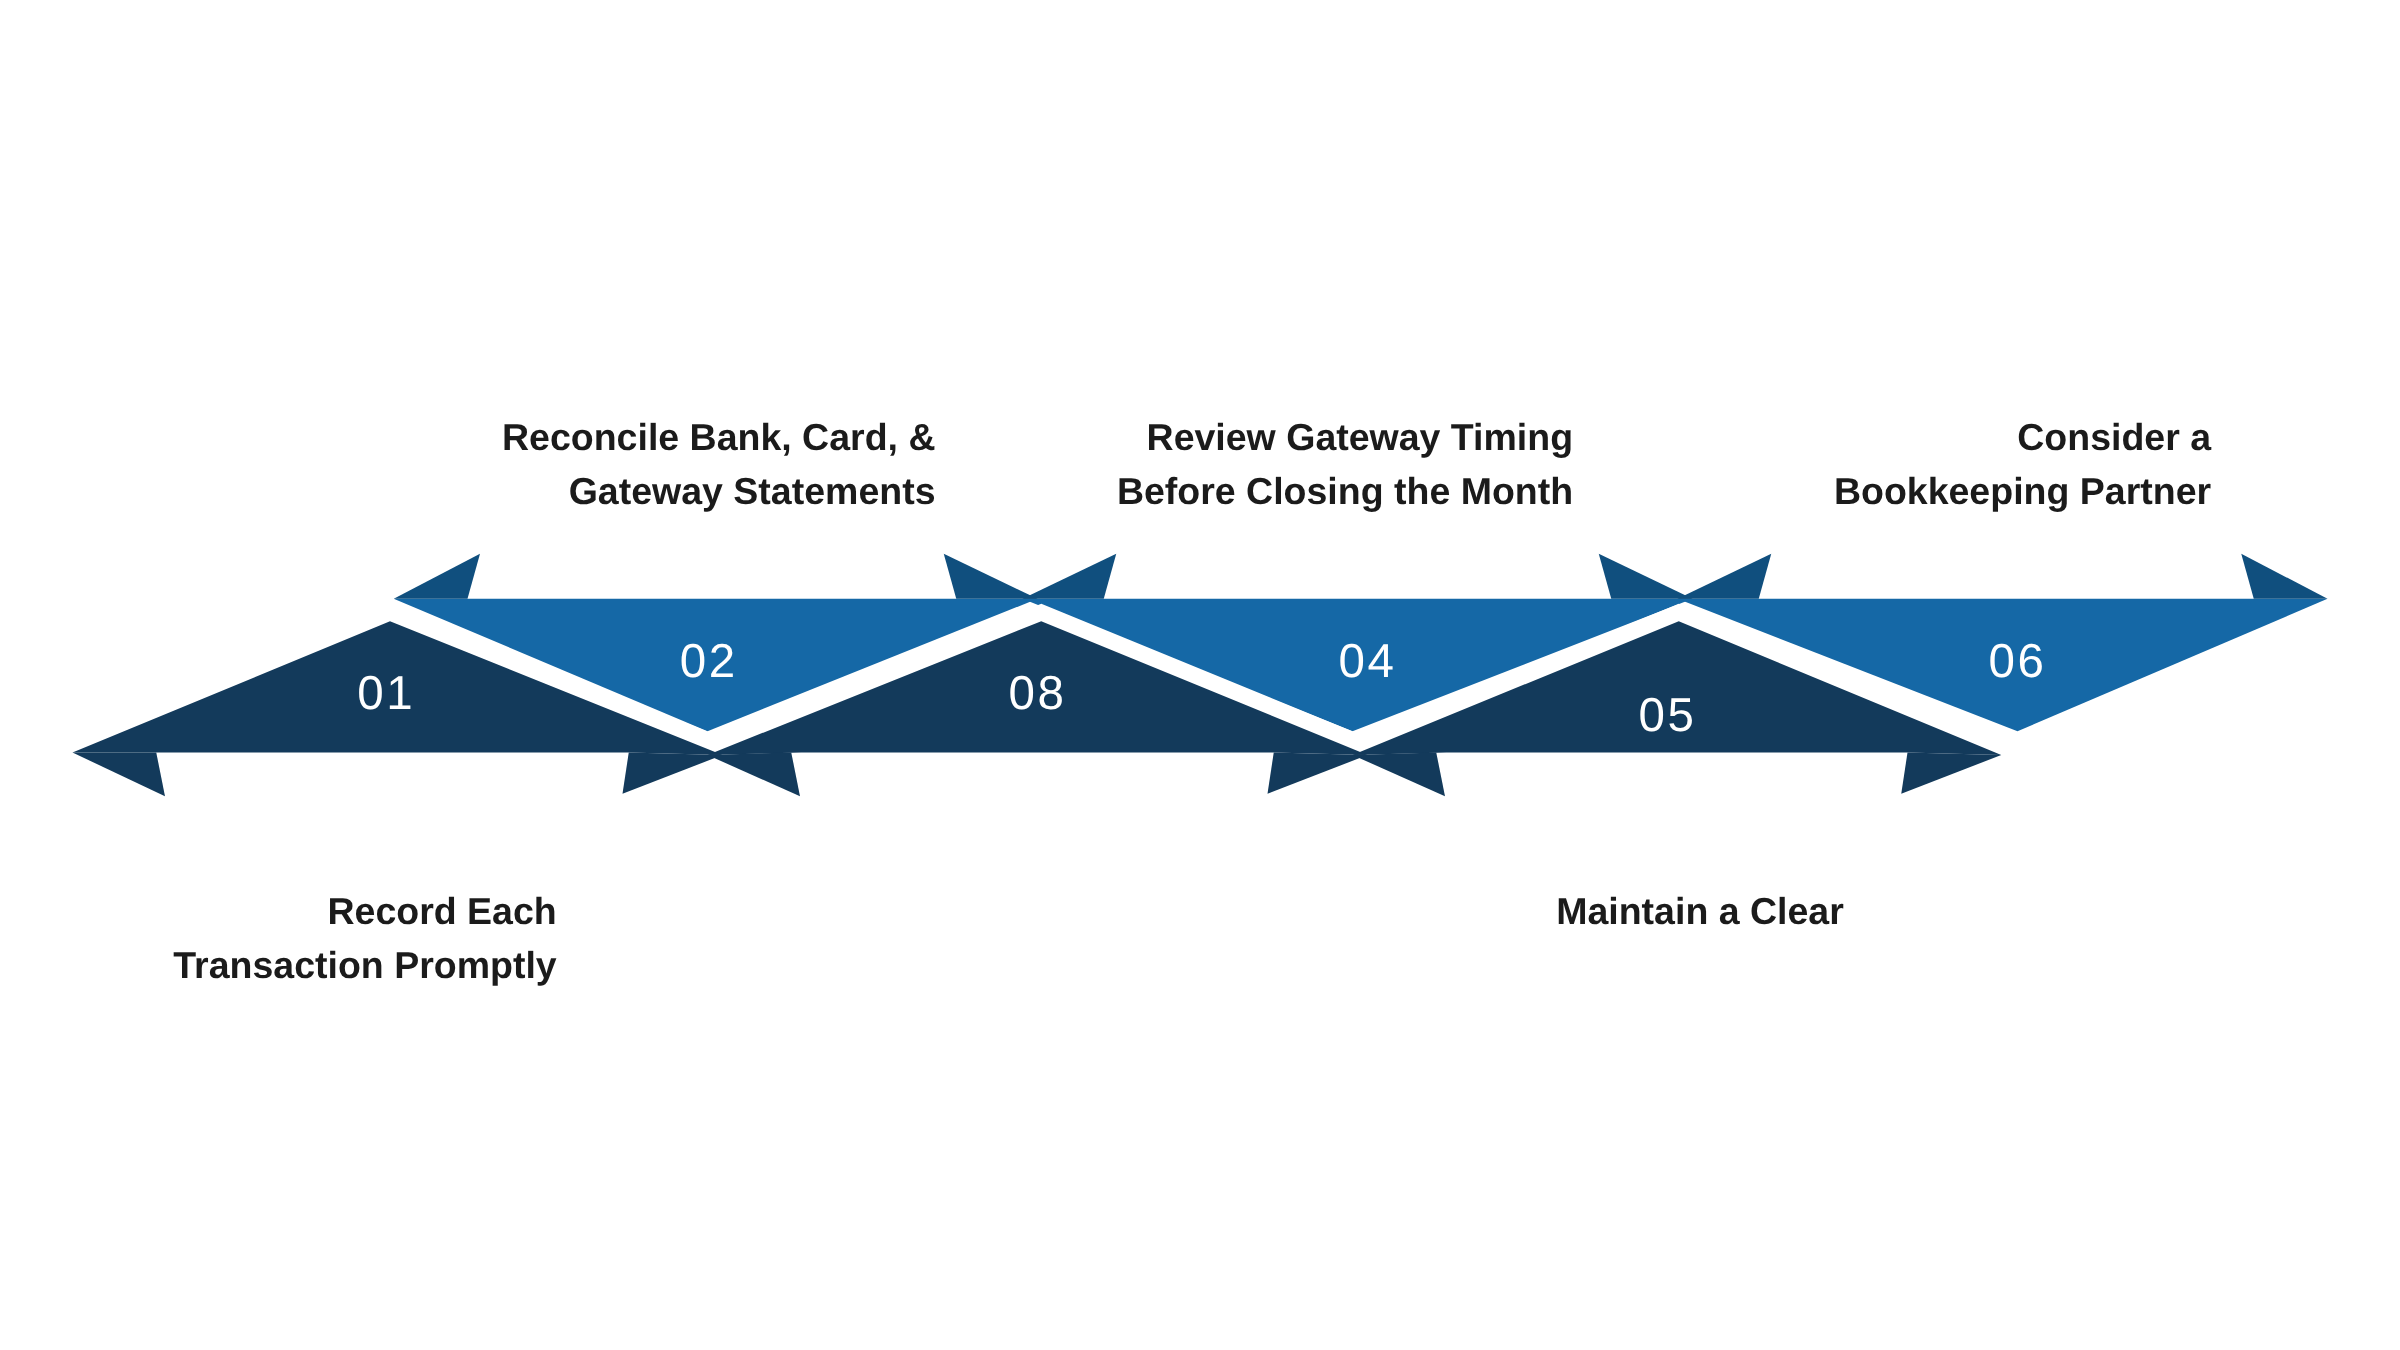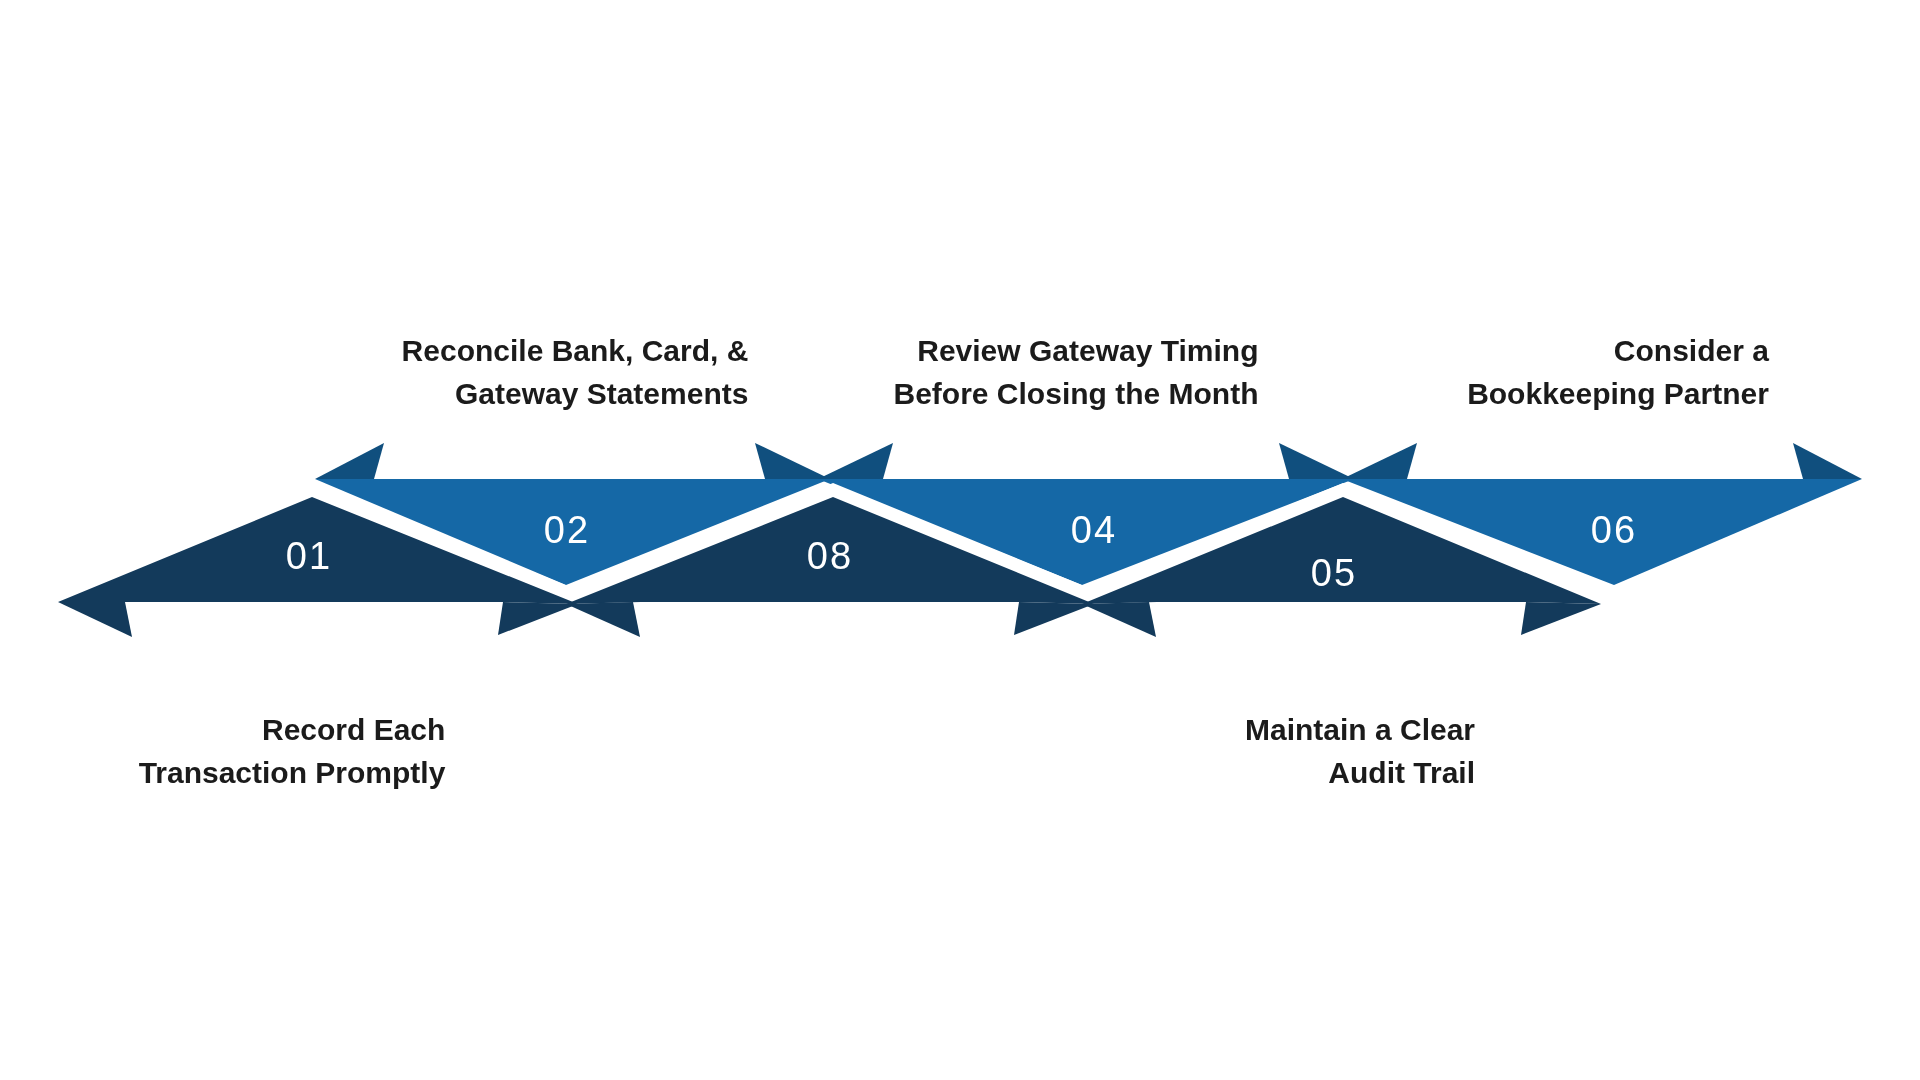--- a/index.html
+++ b/index.html
@@ -93,21 +93,20 @@
   <div class="step-number" style="left:1082px;top:530px;margin-left:12px;">04</div>
   <div class="step-number" style="left:1334px;top:555px;margin-top:18px;">05</div>
   <div class="step-number" style="left:1614px;top:530px;">06</div>
 
   <div class="step-label" style="left:292px;top:708px;">
     <span class="line">Record Each</span>
     <span class="line">Transaction Promptly</span>
   </div>
   <div class="step-label" style="left:1360px;top:708px;">
     <span class="line">Maintain a Clear</span>
-    <span class="line">Audit Trail</span>
   </div>
 
   <div class="step-label" style="left:575px;top:329px;">
     <span class="line">Reconcile Bank, Card, &amp;</span>
     <span class="line">Gateway Statements</span>
   </div>
   <div class="step-label" style="left:1076px;top:329px;">
     <span class="line">Review Gateway Timing</span>
     <span class="line">Before Closing the Month</span>
   </div>

